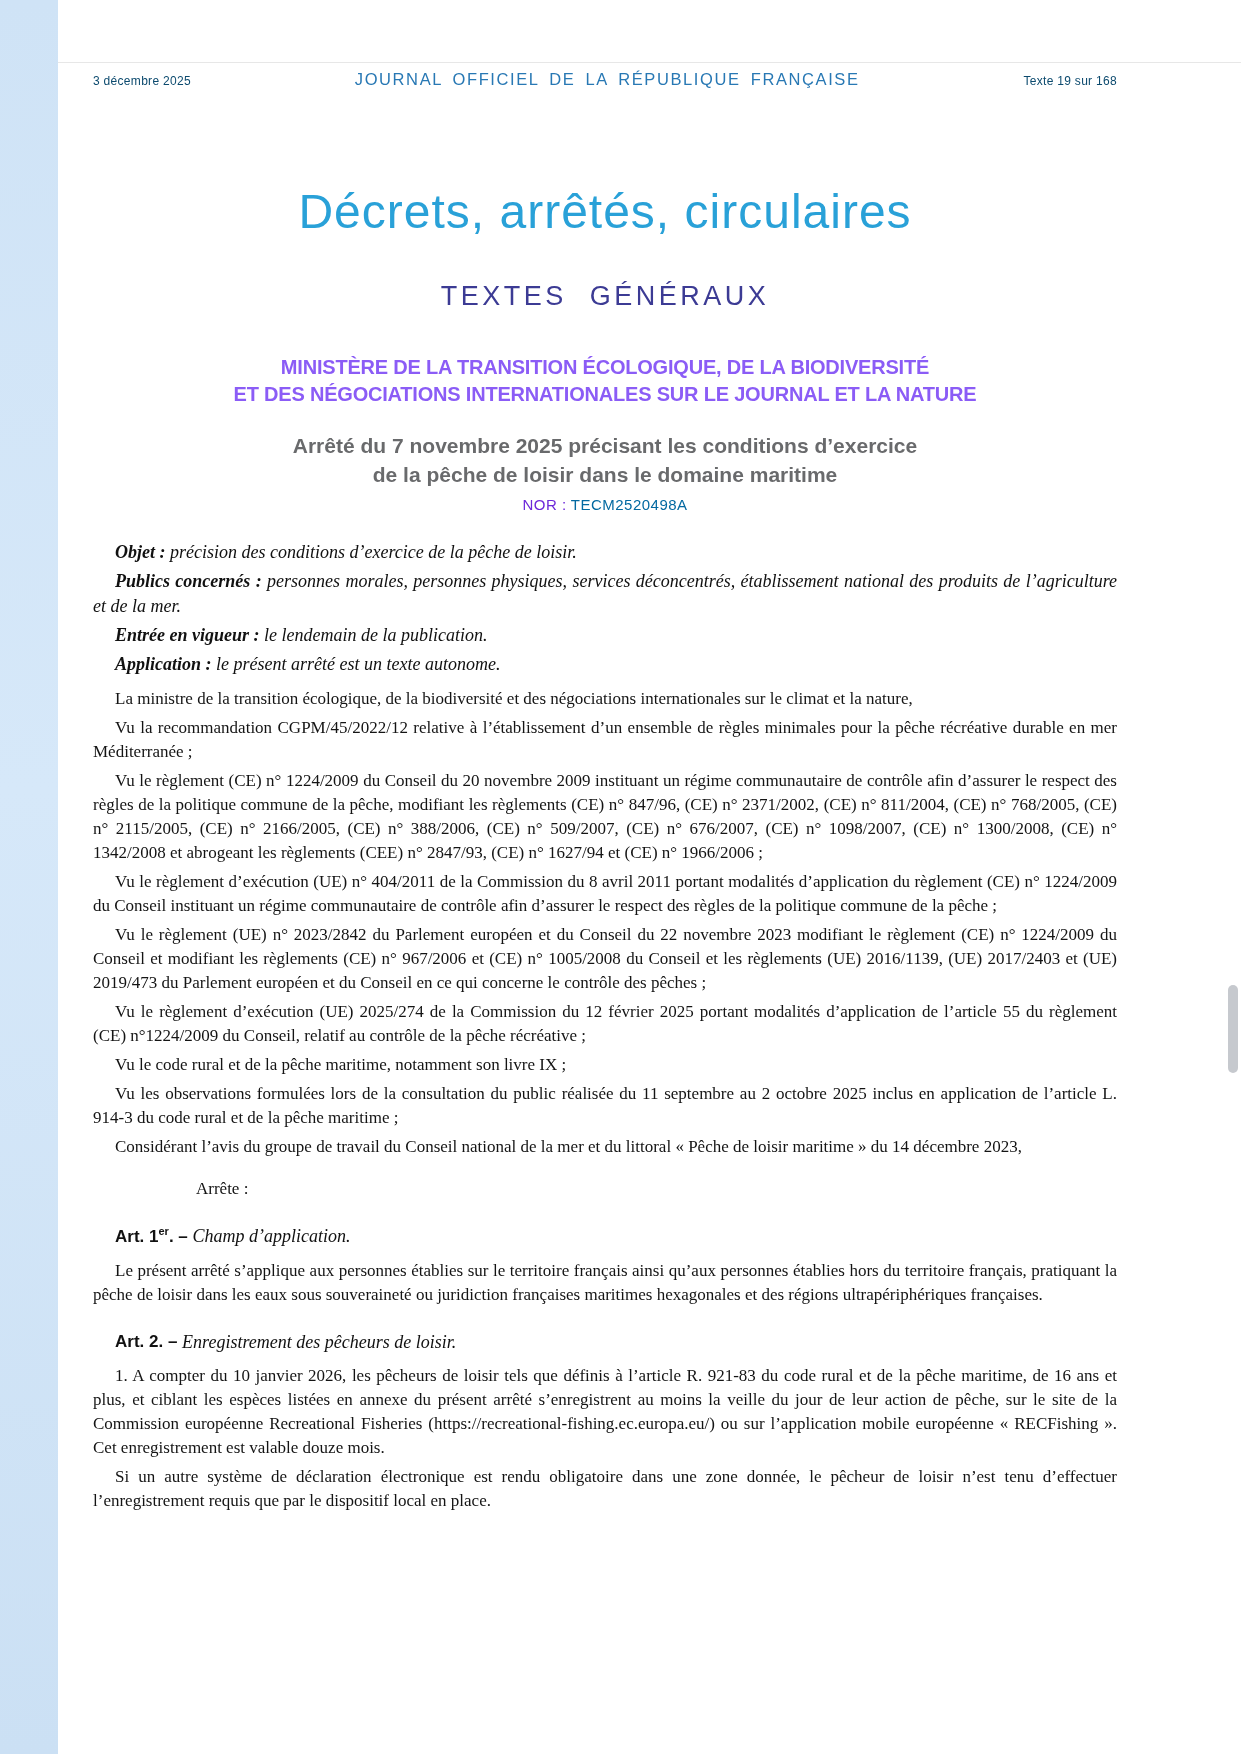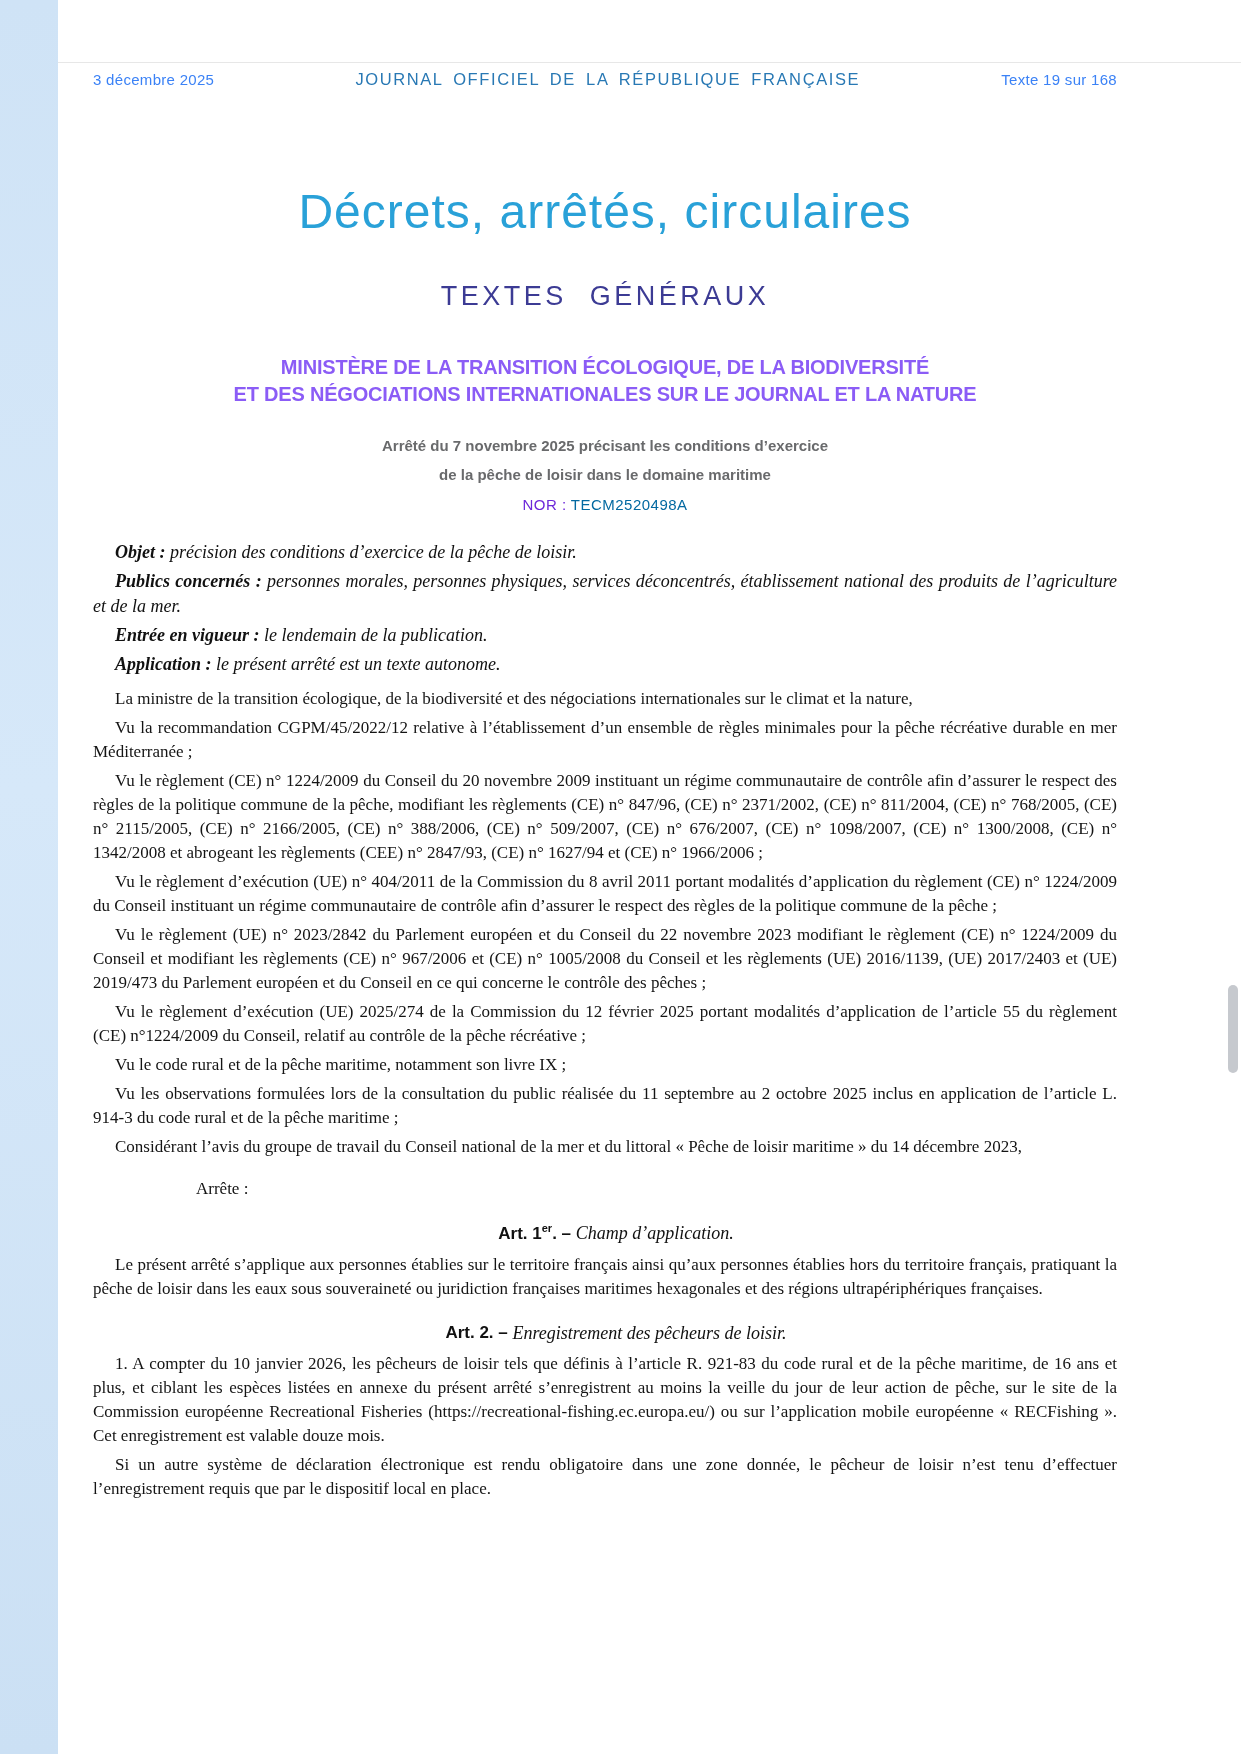--- a/index.html
+++ b/index.html
@@ -17,21 +17,21 @@
   .scrollbar-thumb{
     position:absolute;right:3px;top:985px;width:10px;height:88px;
     background:#c6c9ce;border-radius:5px;
   }
   .content{position:absolute;left:93px;top:0;width:1024px;}
 
   .jo-header{
     display:flex;justify-content:space-between;align-items:baseline;
     padding-top:70px;font-family:"Liberation Sans",sans-serif;
   }
-  .jo-header .date,.jo-header .textref{font-size:15px;color:#3b82f6;letter-spacing:.3px;}
+  .jo-header .date,.jo-header .textref{font-size:12px;color:#0c4a6e;letter-spacing:.3px;}
   .jo-header .journal{
     font-size:16.5px;color:#2878b4;letter-spacing:1.6px;font-weight:400;word-spacing:4px;
   }
 
   .section-title{
     margin-top:94px;text-align:center;
     font-family:"Liberation Sans",sans-serif;font-weight:400;
     font-size:48px;line-height:58px;color:#29a1d8;letter-spacing:1px;
   }
   .subsection-title{
@@ -40,21 +40,21 @@
     font-size:27px;line-height:32px;color:#3c3b94;letter-spacing:3.5px;word-spacing:12px;
   }
   .ministry{
     margin-top:42px;text-align:center;
     font-family:"Liberation Sans",sans-serif;font-weight:700;
     font-size:20px;line-height:27px;color:#8b5cf6;letter-spacing:-0.2px;
   }
   .act-title{
     margin-top:23px;text-align:center;
     font-family:"Liberation Sans",sans-serif;font-weight:700;
-    font-size:15px;line-height:29px;color:#696a6c;
+    font-size:21px;line-height:29px;color:#696a6c;
   }
   .nor-line{
     margin-top:5px;text-align:center;
     font-family:"Liberation Sans",sans-serif;font-size:15px;line-height:21px;
   }
   .nor-line .nor-label{color:#6d28d9;letter-spacing:.5px;}
   .nor-line .nor-value{color:#0369a1;letter-spacing:.5px;margin-top:9px;}
 
   .summary{margin-top:25px;}
   .summary p{
@@ -65,21 +65,21 @@
 
   .bodytext{margin-top:10px;}
   .bodytext p,.article-par{
     margin:0 0 5px 0;font-size:17px;line-height:24px;
     text-indent:22px;text-align:justify;hyphens:none;
   }
   .enacting{
     margin:18px 0 12px 0;font-size:17px;line-height:24px;text-indent:103px;
   }
   .article-heading{
-    margin:14px 0 6px 0;font-size:17.5px;line-height:26px;text-indent:22px;text-align:center;
+    margin:14px 0 6px 0;font-size:17.5px;line-height:32px;text-indent:22px;
   }
   .article-heading .art-num{
     font-family:"Liberation Sans",sans-serif;font-weight:700;font-size:17px;color:#111;
   }
   .article-heading .art-num sup{font-size:11px;}
   .article-heading .art-title{font-style:italic;font-size:18px;color:#111;}
 </style>
 </head>
 <body>
 

